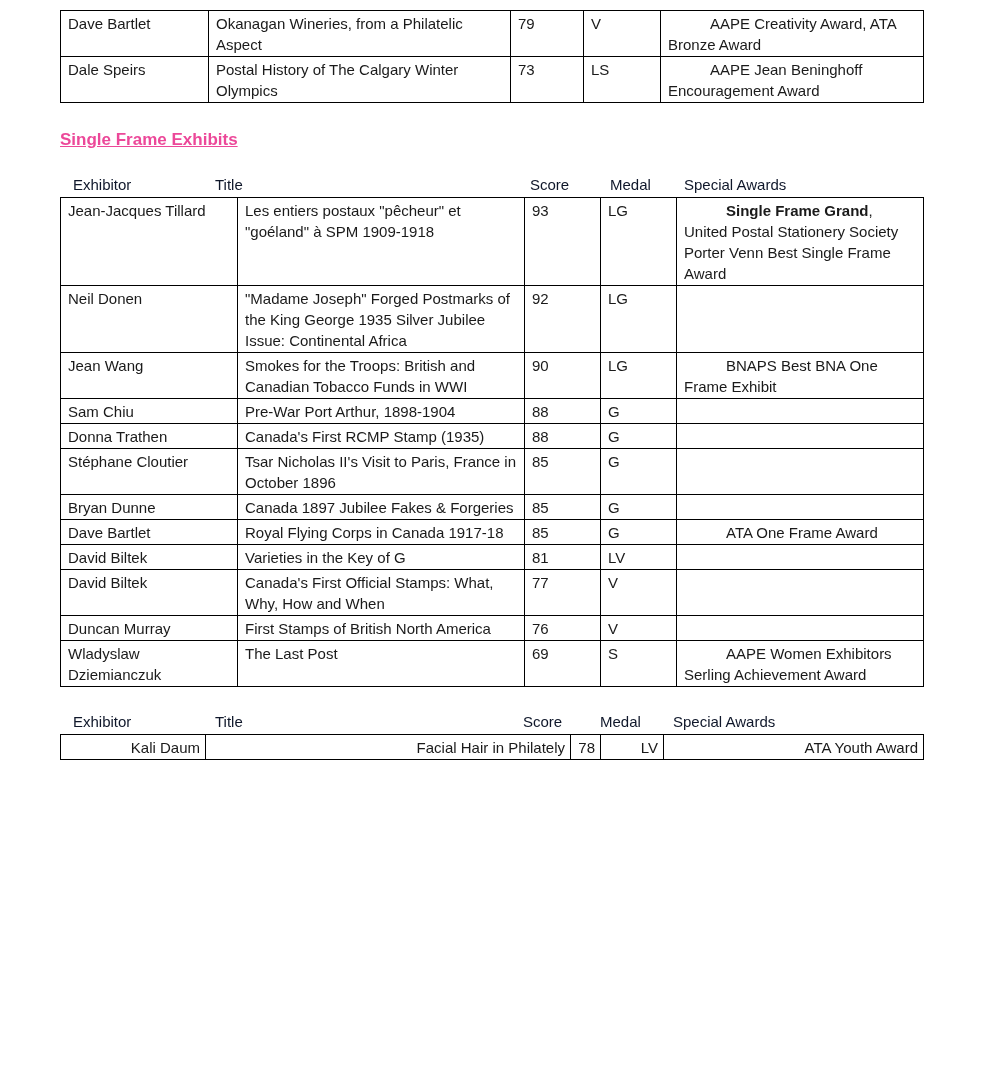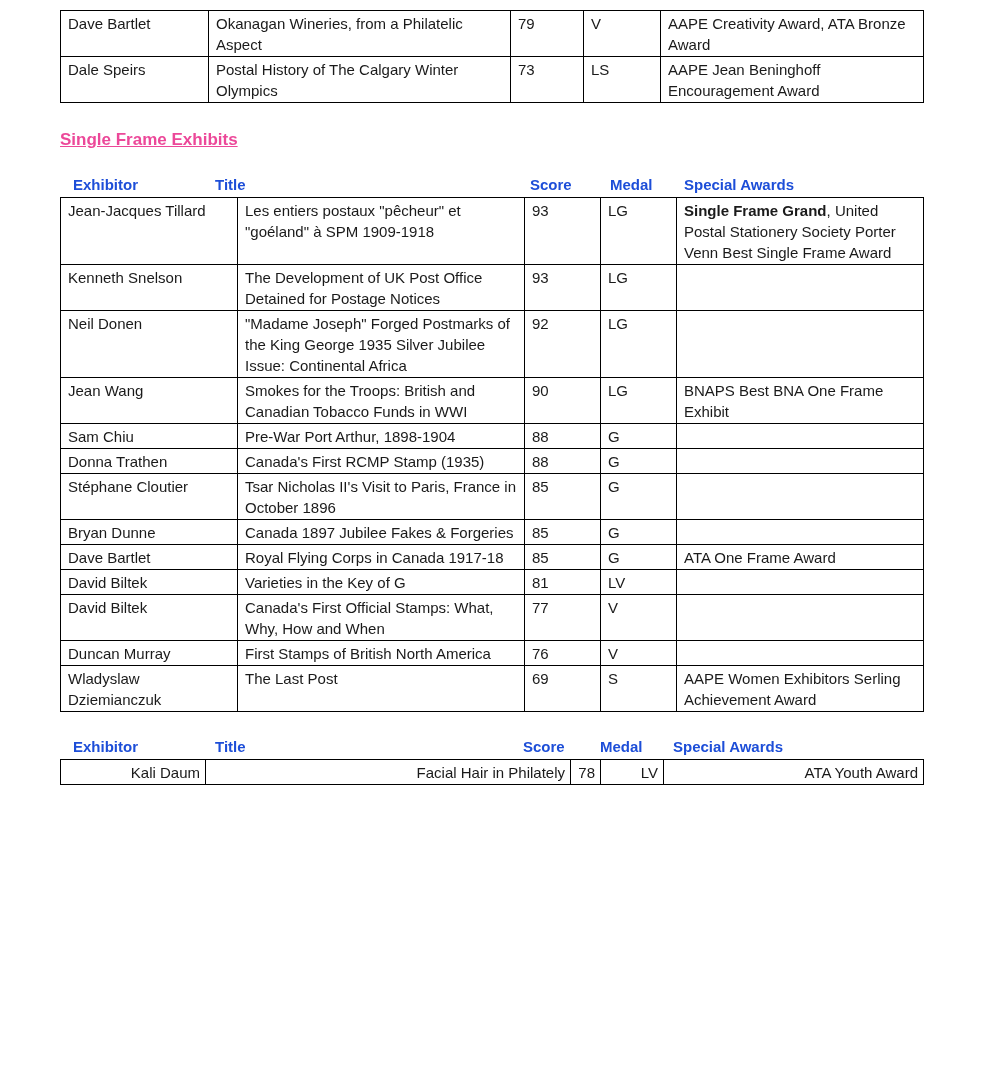--- a/index.html
+++ b/index.html
@@ -26,25 +26,25 @@
   .section-heading {
     margin-top:27px;
     font-size:17px; line-height:20px;
     font-weight:700; color:#ec4899;
     text-decoration:underline;
   }
 
   .col-headers { position:relative; height:16px; margin:27px 0 4px 0; }
   .ch {
     position:absolute; top:0;
-    font-weight:700; font-size:15px; line-height:16px;
-    white-space:nowrap; color:#1d4ed8;
-  }
-
-  .award-bold { font-weight:700; }
+    font-weight:400; font-size:15px; line-height:16px;
+    white-space:nowrap; color:#0f172a;
+  }
+
+  .award-bold { font-weight:700;margin-left:42px; }
 </style>
 </head>
 <body>
 
 <div class="page">
 
   <table class="tbl tbl-continued">
     <colgroup>
       <col style="width:148px">
         <col style="width:302px">
@@ -95,27 +95,20 @@
     <tbody>
 
         <tr>
           <td>Jean-Jacques Tillard</td>
           <td>Les entiers postaux "pêcheur" et "goéland" à SPM 1909-1918</td>
           <td>93</td>
           <td>LG</td>
           <td><span class="award-bold">Single Frame Grand</span><span>, United Postal Stationery Society Porter Venn Best Single Frame Award</span></td>
         </tr>
 
-        <tr>
-          <td>Kenneth Snelson</td>
-          <td>The Development of UK Post Office Detained for Postage Notices</td>
-          <td>93</td>
-          <td>LG</td>
-          <td><span class="award-bold"></span><span></span></td>
-        </tr>
 
         <tr>
           <td>Neil Donen</td>
           <td>"Madame Joseph" Forged Postmarks of the King George 1935 Silver Jubilee Issue: Continental Africa</td>
           <td>92</td>
           <td>LG</td>
           <td><span class="award-bold"></span><span></span></td>
         </tr>
 
         <tr>

